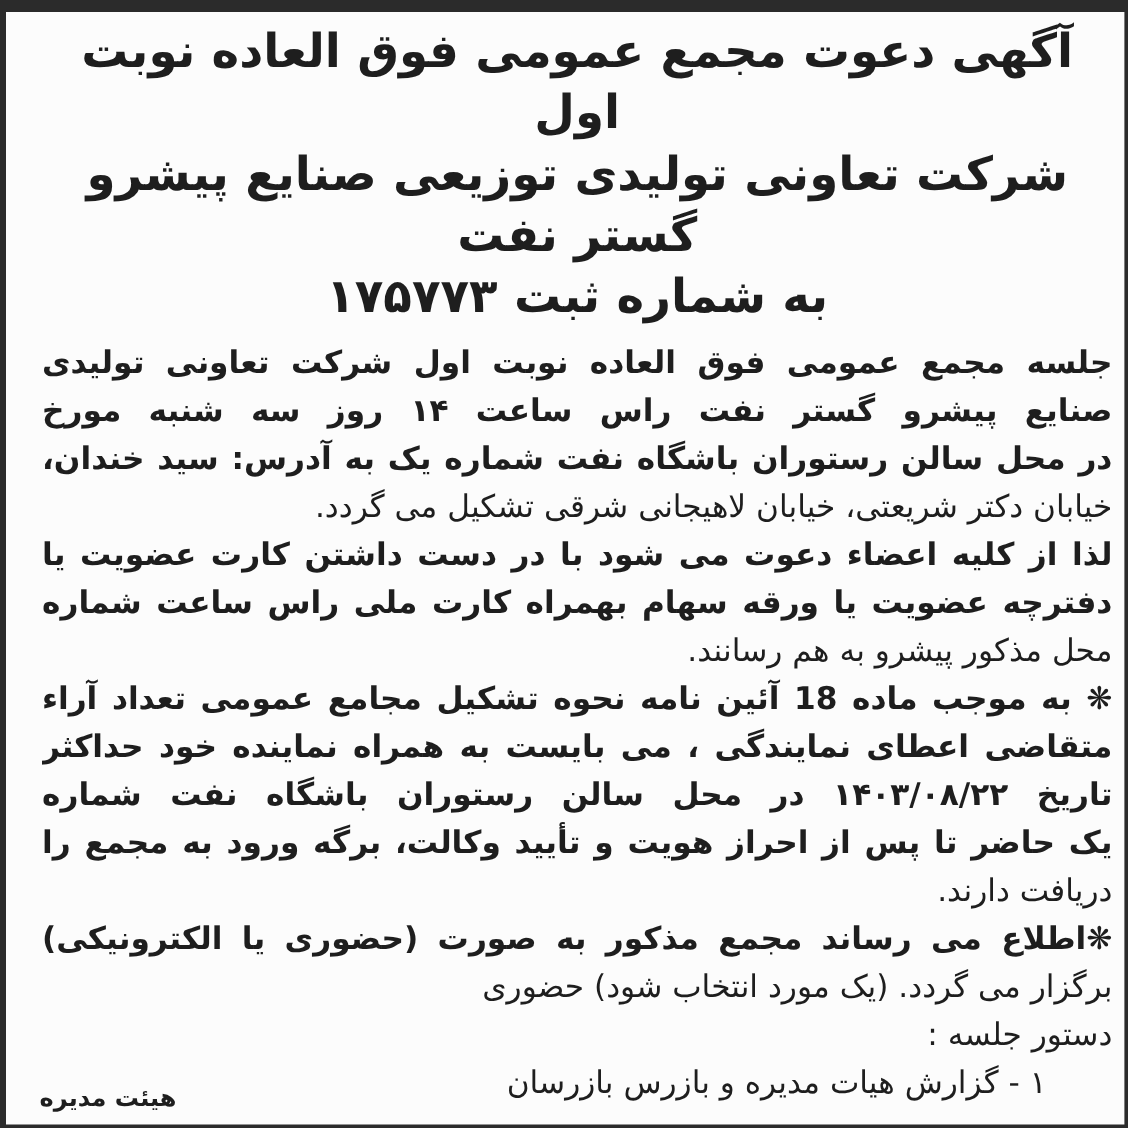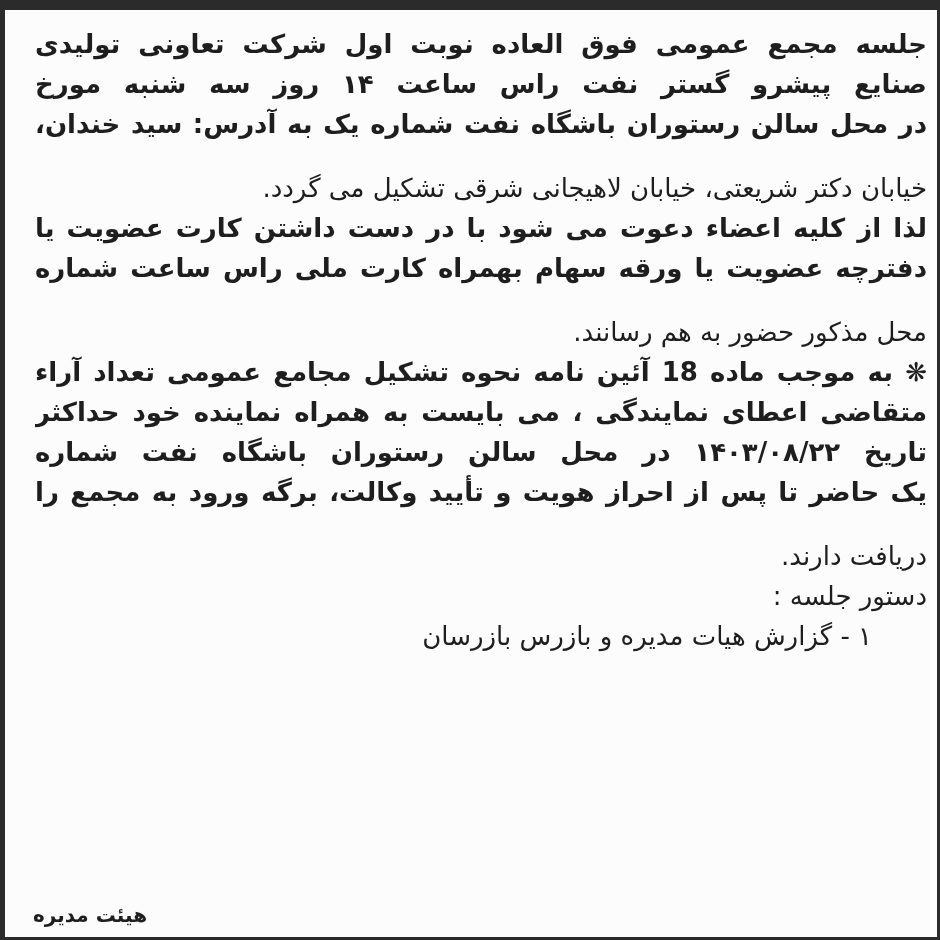--- a/index.html
+++ b/index.html
@@ -41,21 +41,20 @@
   }
   .line.j {
     text-align: justify;
     text-align-last: justify;
     -moz-text-align-last: justify;
     word-spacing: 1px;
     font-weight: bold;
   }
   .line.last {
     text-align: right;
-    margin-top: 24px;
   }
   .agenda-header {
     text-align: right;
   }
   .agenda-list {
     margin: 0;
     padding: 0 55px 0 0;
     list-style: none;
   }
   .agenda-list .line {
@@ -68,44 +67,53 @@
     font-weight: bold;
     font-size: 20px;
     line-height: 36px;
   }
 </style>
 </head>
 <body>
 
 <div class="page">
 
+  <header class="title-block">
+    <div class="t-line">آگهی دعوت مجمع عمومی فوق العاده نوبت اول</div>
+    <div class="t-line">شرکت تعاونی تولیدی توزیعی صنایع پیشرو گستر نفت</div>
+    <div class="t-line">به شماره ثبت ۱۷۵۷۷۳</div>
+  </header>
 
   <main class="body-block">
 
     <section>
       <div class="line j">جلسه مجمع عمومی فوق العاده نوبت اول شرکت تعاونی تولیدی توزیعی</div>
       <div class="line j">صنایع پیشرو گستر نفت راس ساعت ۱۴ روز سه شنبه مورخ ۱۴۰۳/۰۸/02</div>
       <div class="line j">در محل سالن رستوران باشگاه نفت شماره یک به آدرس: سید خندان،</div>
       <div class="line last">خیابان دکتر شریعتی، خیابان لاهیجانی شرقی تشکیل می گردد.</div>
     </section>
 
     <section>
       <div class="line j">لذا از کلیه اعضاء دعوت می شود با در دست داشتن کارت عضویت یا</div>
       <div class="line j">دفترچه عضویت یا ورقه سهام بهمراه کارت ملی راس ساعت شماره در</div>
-      <div class="line last">محل مذکور حضور به هم رسانند.</div>
+      <div class="line last">محل مذکور پیشرو به هم رسانند.</div>
     </section>
 
     <section>
       <div class="line j">❋ به موجب ماده 18 آئین نامه نحوه تشکیل مجامع عمومی تعداد آراء</div>
       <div class="line j">متقاضی اعطای نمایندگی ، می بایست به همراه نماینده خود حداکثر تا</div>
       <div class="line j">تاریخ ۱۴۰۳/۰۸/۲۲ در محل سالن رستوران باشگاه نفت شماره</div>
       <div class="line j">یک حاضر تا پس از احراز هویت و تأیید وکالت، برگه ورود به مجمع را</div>
       <div class="line last">دریافت دارند.</div>
     </section>
 
+    <section>
+      <div class="line j">❋اطلاع می رساند مجمع مذکور به صورت (حضوری یا الکترونیکی)</div>
+      <div class="line last">برگزار می گردد. (یک مورد انتخاب شود) حضوری</div>
+    </section>
 
     <div class="line agenda-header">دستور جلسه :</div>
 
     <ol class="agenda-list">
       <li class="line">۱ - گزارش هیات مدیره و بازرس بازرسان</li>
 
     </ol>
 
   </main>
 

